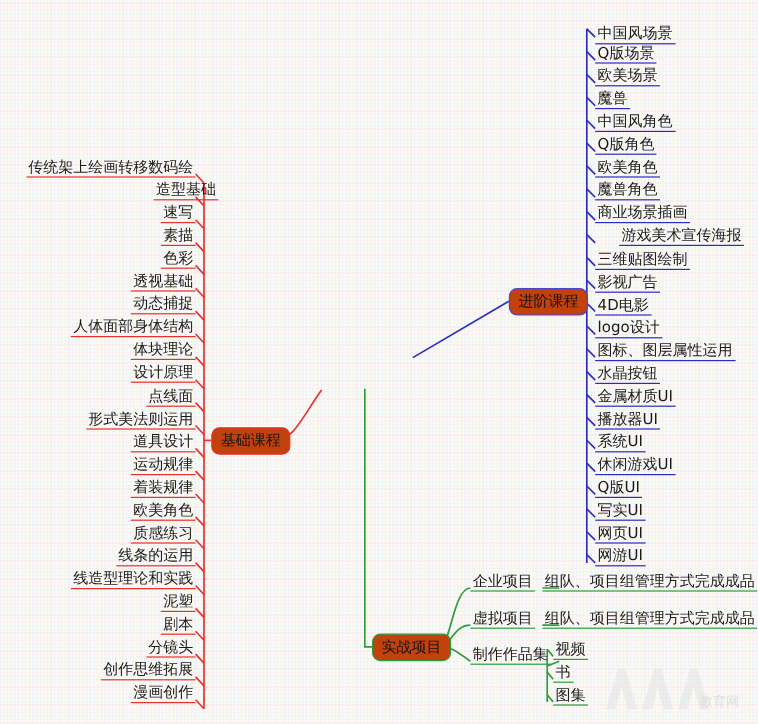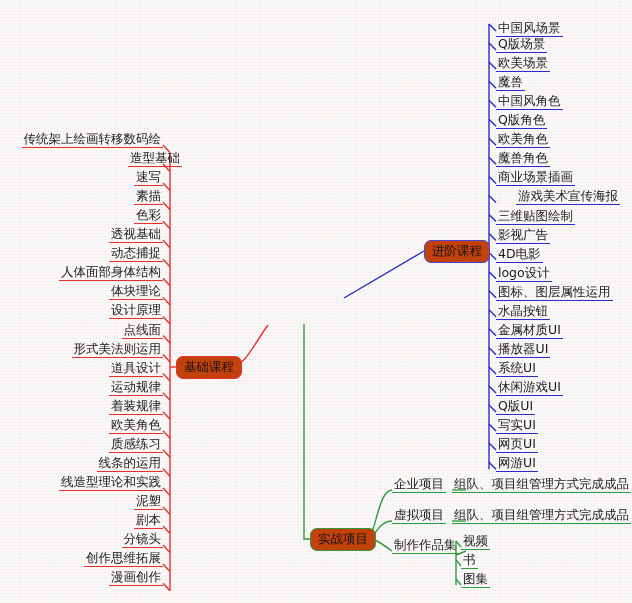--- a/index.html
+++ b/index.html
@@ -215,14 +215,24 @@
       <div class="node-label leaf-green" style="left: 392px; top: 476px;">企业项目</div>
       <div class="node-label leaf-green" style="left: 392px; top: 507px;">虚拟项目</div>
       <div class="node-label leaf-green" style="left: 392px; top: 537px;">制作作品集</div>
       <div class="node-label leaf-green" style="left: 452px; top: 476px;">组队、项目组管理方式完成成品</div>
       <div class="node-label leaf-green" style="left: 452px; top: 507px;">组队、项目组管理方式完成成品</div>
       <div class="node-label leaf-green" style="left: 461px; top: 533px;">视频</div>
       <div class="node-label leaf-green" style="left: 461px; top: 552px;">书</div>
       <div class="node-label leaf-green" style="left: 461px; top: 571px;">图集</div>
     </div>
 
+  <div id="watermark">
+    <svg width="120" height="44" viewBox="0 0 120 44" xmlns="http://www.w3.org/2000/svg">
+      <g fill="#e3e3e3">
+        <path d="M18 40 L28 6 L34 6 L44 40 L36 40 L31 22 L26 40 Z"></path>
+        <path d="M48 40 L58 6 L64 6 L74 40 L66 40 L61 22 L56 40 Z"></path>
+        <path d="M78 40 L88 6 L94 6 L104 40 L96 40 L91 22 L86 40 Z"></path>
+      </g>
+    </svg>
+    <span class="wm-text">教育网</span>
+  </div>
 
 </div>
 
 </body></html>

